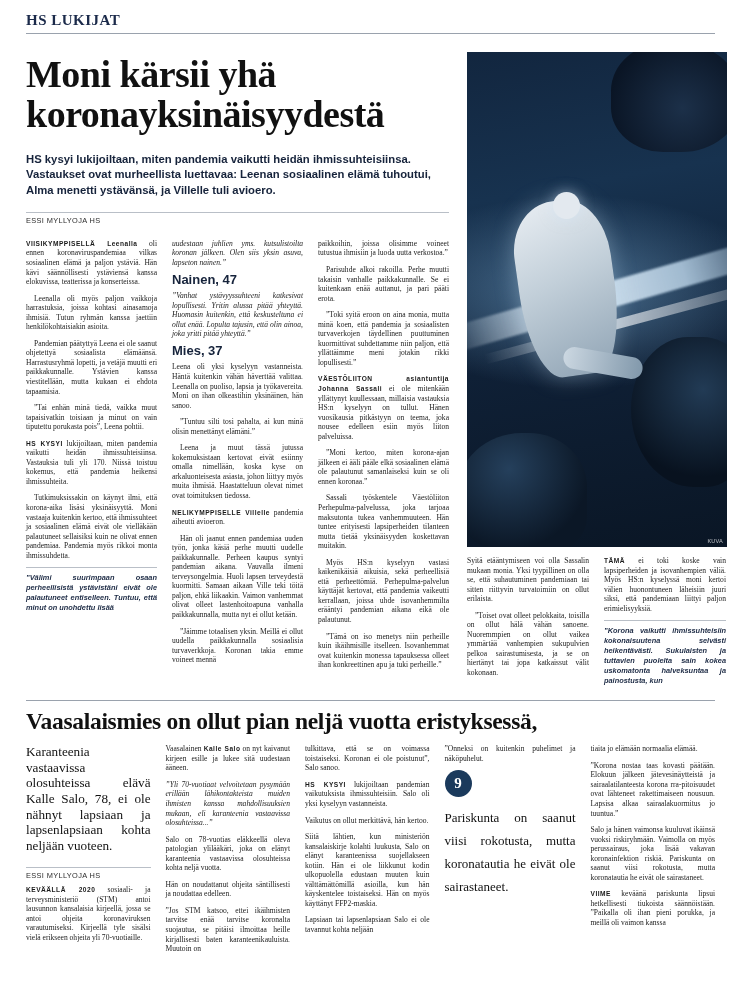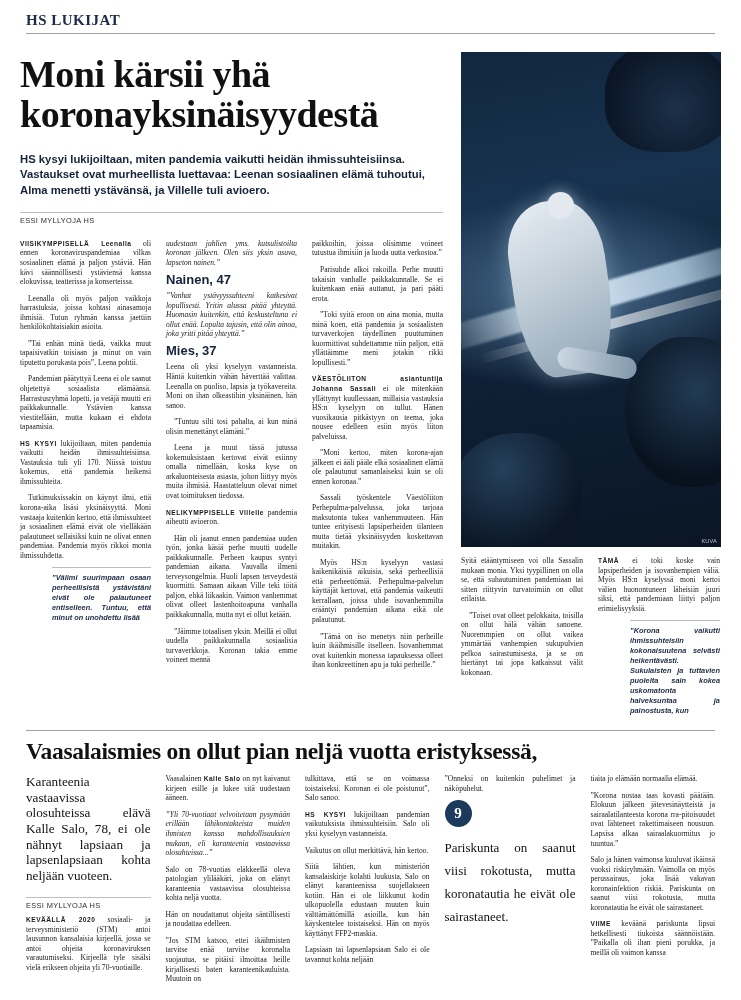--- a/index.html
+++ b/index.html
@@ -35,21 +35,20 @@
   }
   .rule-top {
     border-top: 1px solid #9aa2ad;
     margin: 3px 0 0 0;
   }
   
   .top-area {
     display: flex;
     gap: 18px;
     margin-top: 14px;
-    justify-content: center;
   }
   .headline-col { width: 430px; }
   h1.headline {
     font-family: "Liberation Serif", serif;
     font-weight: bold;
     font-size: 38px;
     line-height: 40px;
     letter-spacing: -0.5px;
     margin: 6px 0 0 0;
     color: #111;
@@ -194,21 +193,20 @@
   }
   .pullquote {
     font-family: "Liberation Sans", sans-serif;
     font-weight: bold;
     font-size: 7.4px;
     line-height: 10px;
     color: #1d2b45;
     border-top: 1px solid #b9bfc7;
     padding-top: 5px;
     margin-top: 3px;
-    margin-left: 32px;
   }
   .pullquote-italic {
     font-style: italic;
   }
   
   .photo-side {
     width: 260px;
   }
   .after-photo {
     display: flex;
@@ -285,22 +283,22 @@
       <h1 class="headline">Moni kärsii yhä koronayksinäisyydestä</h1>
       <div class="standfirst">HS kysyi lukijoiltaan, miten pandemia vaikutti heidän ihmissuhteisiinsa. Vastaukset ovat murheellista luettavaa: Leenan sosiaalinen elämä tuhoutui, Alma menetti ystävänsä, ja Villelle tuli avioero.</div>
       <div class="byline-rule">
         <div class="byline">Essi Myllyoja HS</div>
       </div>
 
       <div class="cols">
         <div class="col">
           <p><span class="lead-label">VIISIKYMPPISELLÄ Leenalla</span><span> oli ennen koronaviruspandemiaa vilkas sosiaalinen elämä ja paljon ystäviä. Hän kävi säännöllisesti ystäviensä kanssa elokuvissa, teatterissa ja konserteissa.</span></p>
           <p class="indent">Leenalla oli myös paljon vaikkoja harrastuksia, joissa kohtasi ainasamoja ihmisiä. Tutun ryhmän kanssa jaettiin henkilökohtaisiakin asioita.</p>
+          <p class="indent">Pandemian päätyttyä Leena ei ole saanut ohjetettyä sosiaalista elämäänsä. Harrastusryhmä lopetti, ja vetäjä muutti eri paikkakunnalle. Ystävien kanssa viestitellään, mutta kukaan ei ehdota tapaamisia.</p>
           <p class="indent">”Tai enhän minä tiedä, vaikka muut tapaisivatkin toisiaan ja minut on vain tiputettu porukasta pois”, Leena pohtii.</p>
-          <p class="indent">Pandemian päätyttyä Leena ei ole saanut ohjetettyä sosiaalista elämäänsä. Harrastusryhmä lopetti, ja vetäjä muutti eri paikkakunnalle. Ystävien kanssa viestitellään, mutta kukaan ei ehdota tapaamisia.</p>
           <p><span class="lead-label">HS KYSYI</span><span> lukijoiltaan, miten pandemia vaikutti heidän ihmissuhteisiinsa. Vastauksia tuli yli 170. Niissä toistuu kokemus, että pandemia heikensi ihmissuhteita.</span></p>
           <p class="indent">Tutkimuksissakin on käynyt ilmi, että korona-aika lisäsi yksinäisyyttä. Moni vastaaja kuitenkin kertoo, että ihmissuhteet ja sosiaalinen elämä eivät ole vielläkään palautuneet sellaisiksi kuin ne olivat ennen pandemiaa. Pandemia myös rikkoi monta ihmissuhdetta.</p>
           <div class="pullquote pullquote-italic">”Välimi suurimpaan osaan perheellisistä ystävistäni eivät ole palautuneet entiselleen. Tuntuu, että minut on unohdettu lisää</div>
         </div>
 
         <div class="col">
           <p class="quote-it">uudestaan juhlien yms. kutsulistoilta koronan jälkeen. Olen siis yksin asuva, lapseton nainen.”</p>
           <p class="kicker-dark">Nainen, 47</p>
           <p class="quote-it">”Vanhat ystävyyssuhteeni katkesivat lopullisesti. Yritin alussa pitää yhteyttä. Huomasin kuitenkin, että keskusteltuna ei ollut enää. Lopulta tajusin, että olin ainoa, joka yritti pitää yhteyttä.”</p>
           <p class="kicker-dark">Mies, 37</p>

